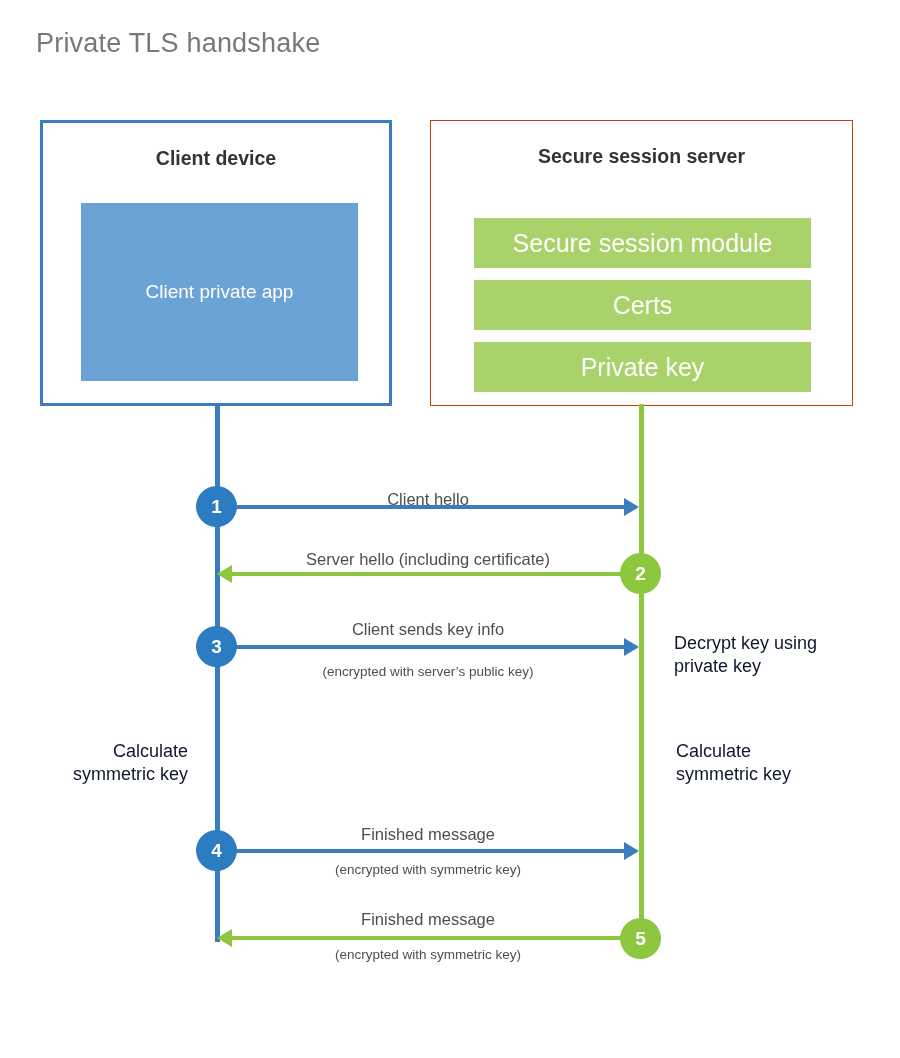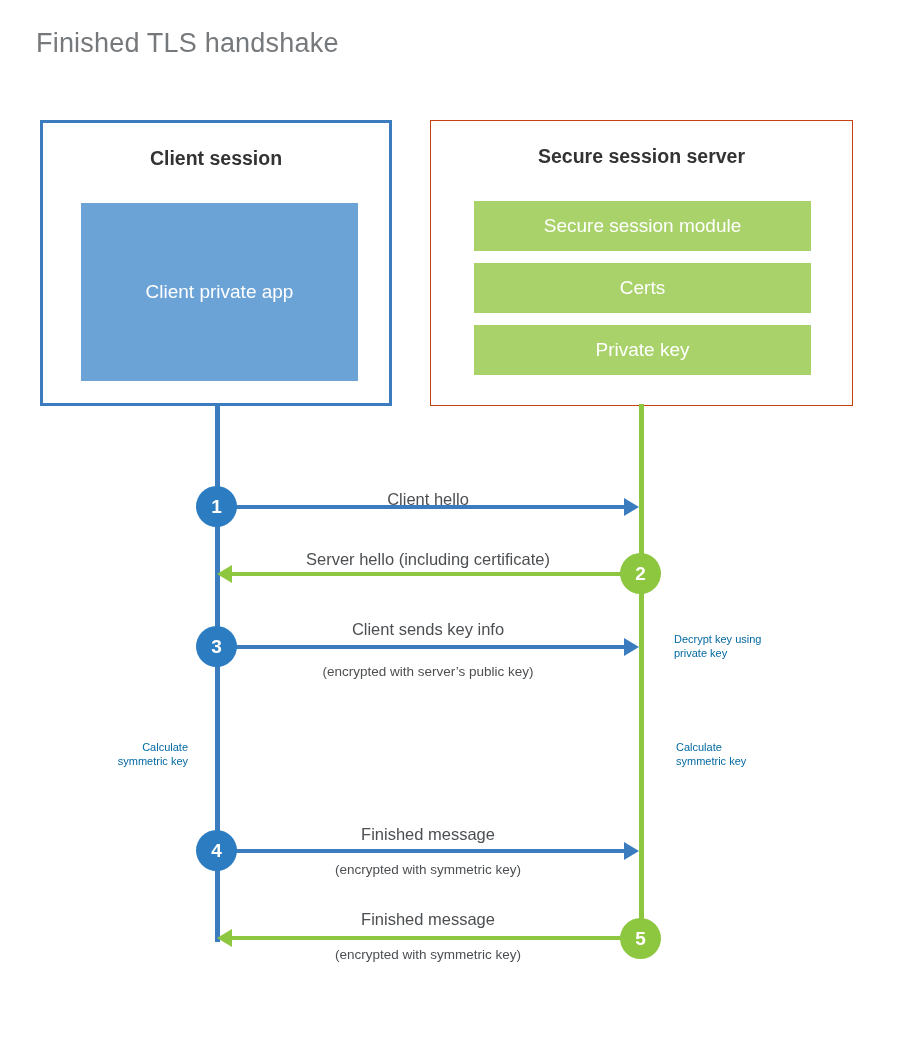--- a/index.html
+++ b/index.html
@@ -81,25 +81,26 @@
     padding: 0 10px;
     box-sizing: border-box;
   }
   .server-module {
     position: absolute;
     left: 43px;
     width: 337px;
     height: 50px;
     background: #a9d26a;
     color: #ffffff;
-    font-size: 19px;
+    font-size: 25px;
     display: flex;
     align-items: center;
     justify-content: center;
     text-align: center;
+    margin-top: 17px;
   }
   .server-module.m0 { top: 80px; }
   .server-module.m1 { top: 142px; }
   .server-module.m2 { top: 204px; }
 
   
   .lifeline {
     position: absolute;
     width: 5px;
   }
@@ -162,36 +163,36 @@
     position: absolute;
     text-align: center;
     font-size: 13.5px;
     color: #4c4f52;
     white-space: nowrap;
   }
 
   
   .side-note {
     position: absolute;
-    font-size: 11px;
-    color: #0369a1;
+    font-size: 18px;
+    color: #0f172a;
     line-height: 1.28;
   }
   .side-note.right-of-line { text-align: left; }
   .side-note.left-of-line { text-align: right; }
 </style>
 </head>
 <body>
 
 <div id="canvas">
 
-  <div class="diagram-title">Finished TLS handshake</div>
+  <div class="diagram-title">Private TLS handshake</div>
 
   <div class="party-box client">
-    <div class="party-title">Client session</div>
+    <div class="party-title">Client device</div>
     <div class="client-app">Client private app</div>
   </div>
 
   <div class="party-box server">
     <div class="party-title">Secure session server</div>
     <div class="server-module m0">Secure session module</div>
     <div class="server-module m1">Certs</div>
     <div class="server-module m2">Private key</div>
   </div>
 

